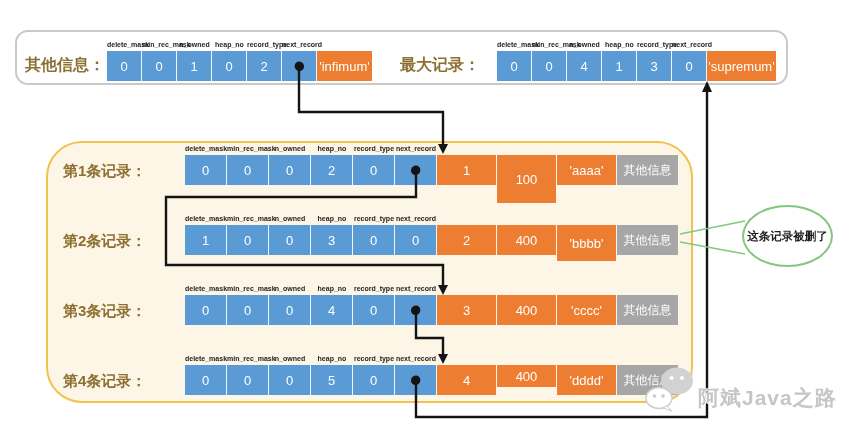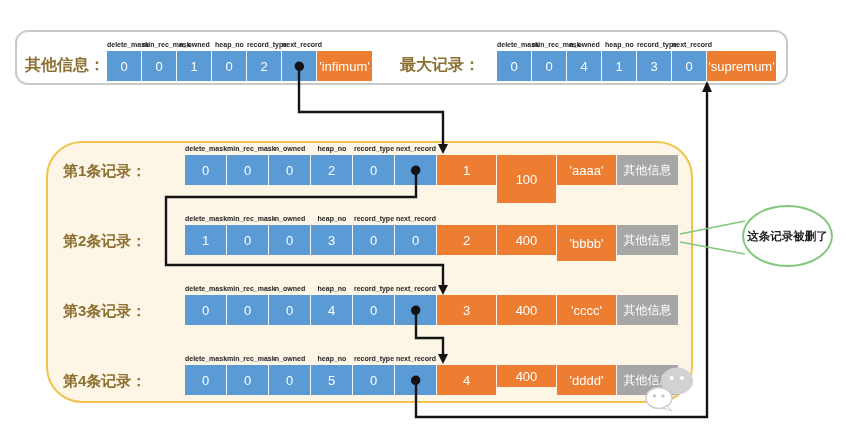--- a/index.html
+++ b/index.html
@@ -293,15 +293,16 @@
     <svg width="52" height="48" viewBox="0 0 52 48">
       <ellipse cx="33" cy="17" rx="16" ry="13.5" fill="#d2d2d2"></ellipse>
       <polygon points="24,26 18,33 29,29" fill="#d2d2d2"></polygon>
       <circle cx="27.5" cy="14" r="2.1" fill="#ffffff"></circle>
       <circle cx="38" cy="14" r="2.1" fill="#ffffff"></circle>
       <ellipse cx="15" cy="34" rx="13" ry="10.5" fill="#ffffff" stroke="#cdcdcd" stroke-width="1.5"></ellipse>
       <polygon points="23,42 28,47 19,44" fill="#ffffff" stroke="#cdcdcd" stroke-width="1"></polygon>
       <circle cx="10.5" cy="32" r="1.8" fill="#c9c9c9"></circle>
       <circle cx="19" cy="32" r="1.8" fill="#c9c9c9"></circle>
     </svg>
+    <span class="watermark-text">阿斌Java之路</span>
   </div>
 
 </div>
 
 </body></html>

